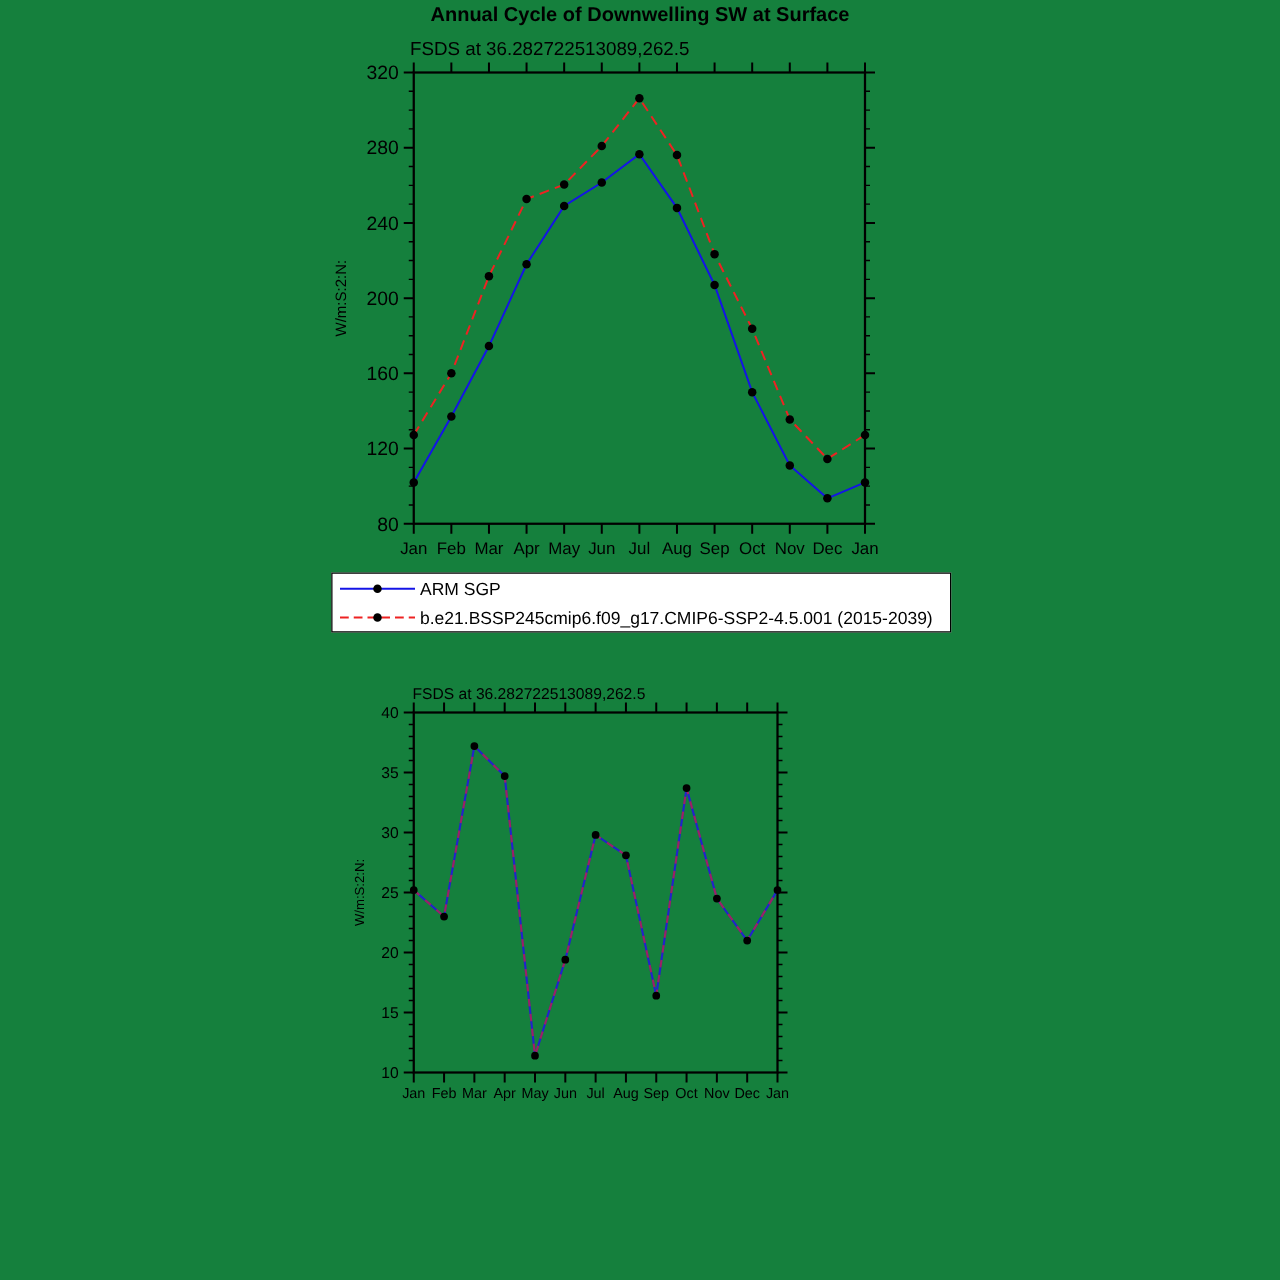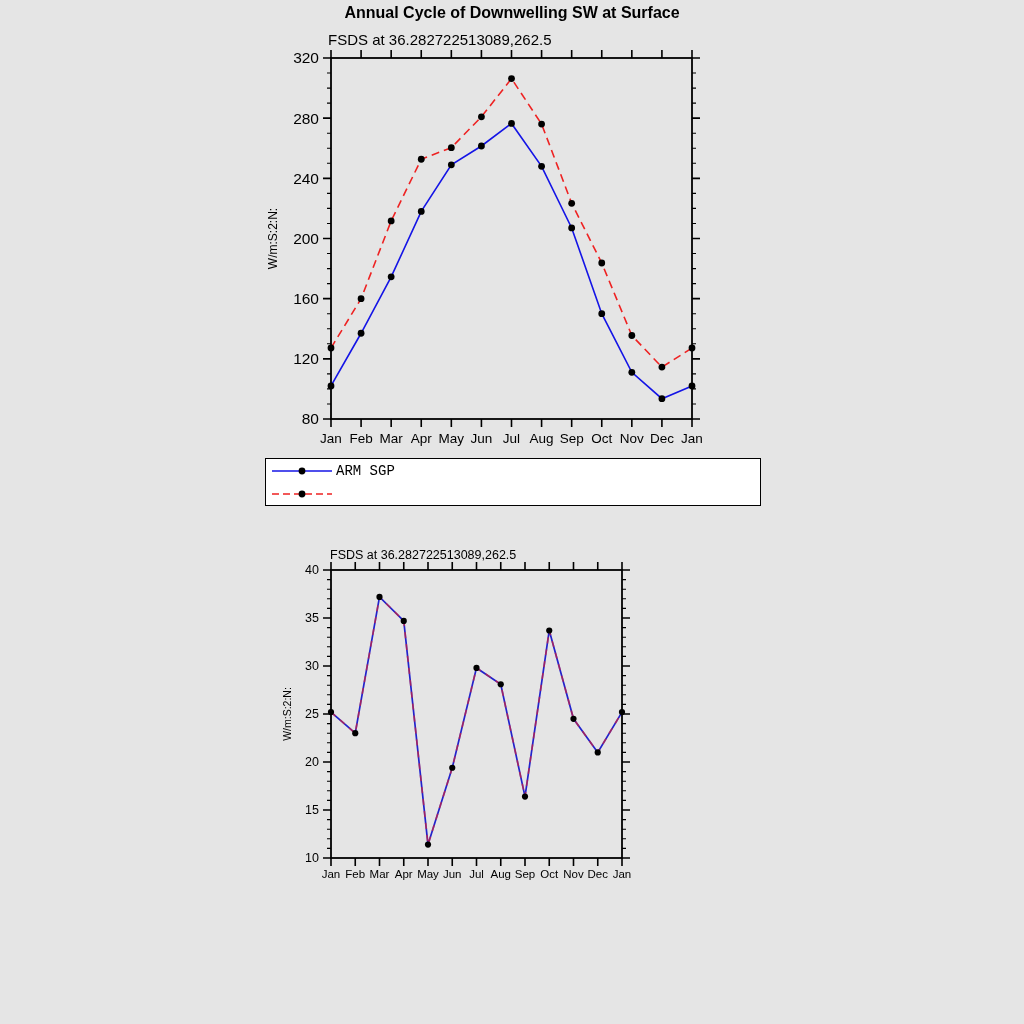--- a/index.html
+++ b/index.html
@@ -1,30 +1,30 @@
 <!DOCTYPE html>
 <html><head>
 <meta charset="utf-8">
 <style>
   html,body{margin:0;padding:0;background:#fff;}
-  #canvas{position:relative;width:1024px;height:1024px;background:#e5e5e5;overflow:hidden;
+  #canvas{position:relative;width:1024px;height:1024px;background:#15803d;overflow:hidden;
           font-family:"Liberation Sans",sans-serif;color:#000;}
   .abs{position:absolute;}
   svg{position:absolute;left:0;top:0;overflow:visible;}
   svg text{font-family:"Liberation Sans",sans-serif;fill:#000;}
   .chart-title{font-weight:bold;white-space:nowrap;}
   #title1{top:4px;left:0;width:1024px;text-align:center;font-size:16px;}
   #subtitle1{top:31px;left:328px;font-size:15px;white-space:nowrap;}
   #title2{top:525px;left:453px;transform:translateX(-50%);font-size:14px;}
   #subtitle2{top:548px;left:330px;font-size:12.5px;white-space:nowrap;}
   #legend{top:458px;left:265px;width:494px;height:46px;border:1.6px solid #000;
           display:flex;flex-direction:column;justify-content:space-around;background:#fff;}
   .legend-row{display:flex;align-items:center;height:22px;padding-left:4px;}
   .legend-row svg{position:static;flex:0 0 auto;}
-  .legend-label{font-size:14px;margin-left:2px;white-space:nowrap;font-family:Liberation Mono, monospace;}
+  .legend-label{font-size:14px;margin-left:2px;white-space:nowrap;}
 </style>
 </head>
 <body>
 
 <div id="canvas">
 
   <div id="title1" class="abs chart-title">Annual Cycle of Downwelling SW at Surface</div>
   <div id="subtitle1" class="abs">FSDS at 36.282722513089,262.5</div>
 
   <svg id="chart1-svg" width="1024" height="1024" viewBox="0 0 1024 1024">
@@ -94,20 +94,21 @@
           <line x1="2" y1="7" x2="62" y2="7" stroke="#1414e6" stroke-width="1.6" stroke-dasharray="none"></line>
           <circle cx="32" cy="7" r="3.4" fill="#000"></circle>
         </svg>
       <span class="legend-label">ARM SGP</span>
     </div>
     <div class="legend-row">
       <svg class="lsample" id="lsample1" width="64" height="14">
           <line x1="2" y1="7" x2="62" y2="7" stroke="#ee2222" stroke-width="1.6" stroke-dasharray="7 4"></line>
           <circle cx="32" cy="7" r="3.4" fill="#000"></circle>
         </svg>
+      <span class="legend-label">b.e21.BSSP245cmip6.f09_g17.CMIP6-SSP2-4.5.001 (2015-2039)</span>
     </div>
   </div>
 
   <div id="subtitle2" class="abs">FSDS at 36.282722513089,262.5</div>
 
   <svg id="chart2-svg" width="1024" height="1024" viewBox="0 0 1024 1024">
       <g>
         <rect x="331" y="570" width="291" height="288" fill="none" stroke="#000" stroke-width="1.8"></rect>
         <text x="319" y="862.375" text-anchor="end" font-size="12.5">10</text>
         <text x="319" y="814.375" text-anchor="end" font-size="12.5">15</text>

